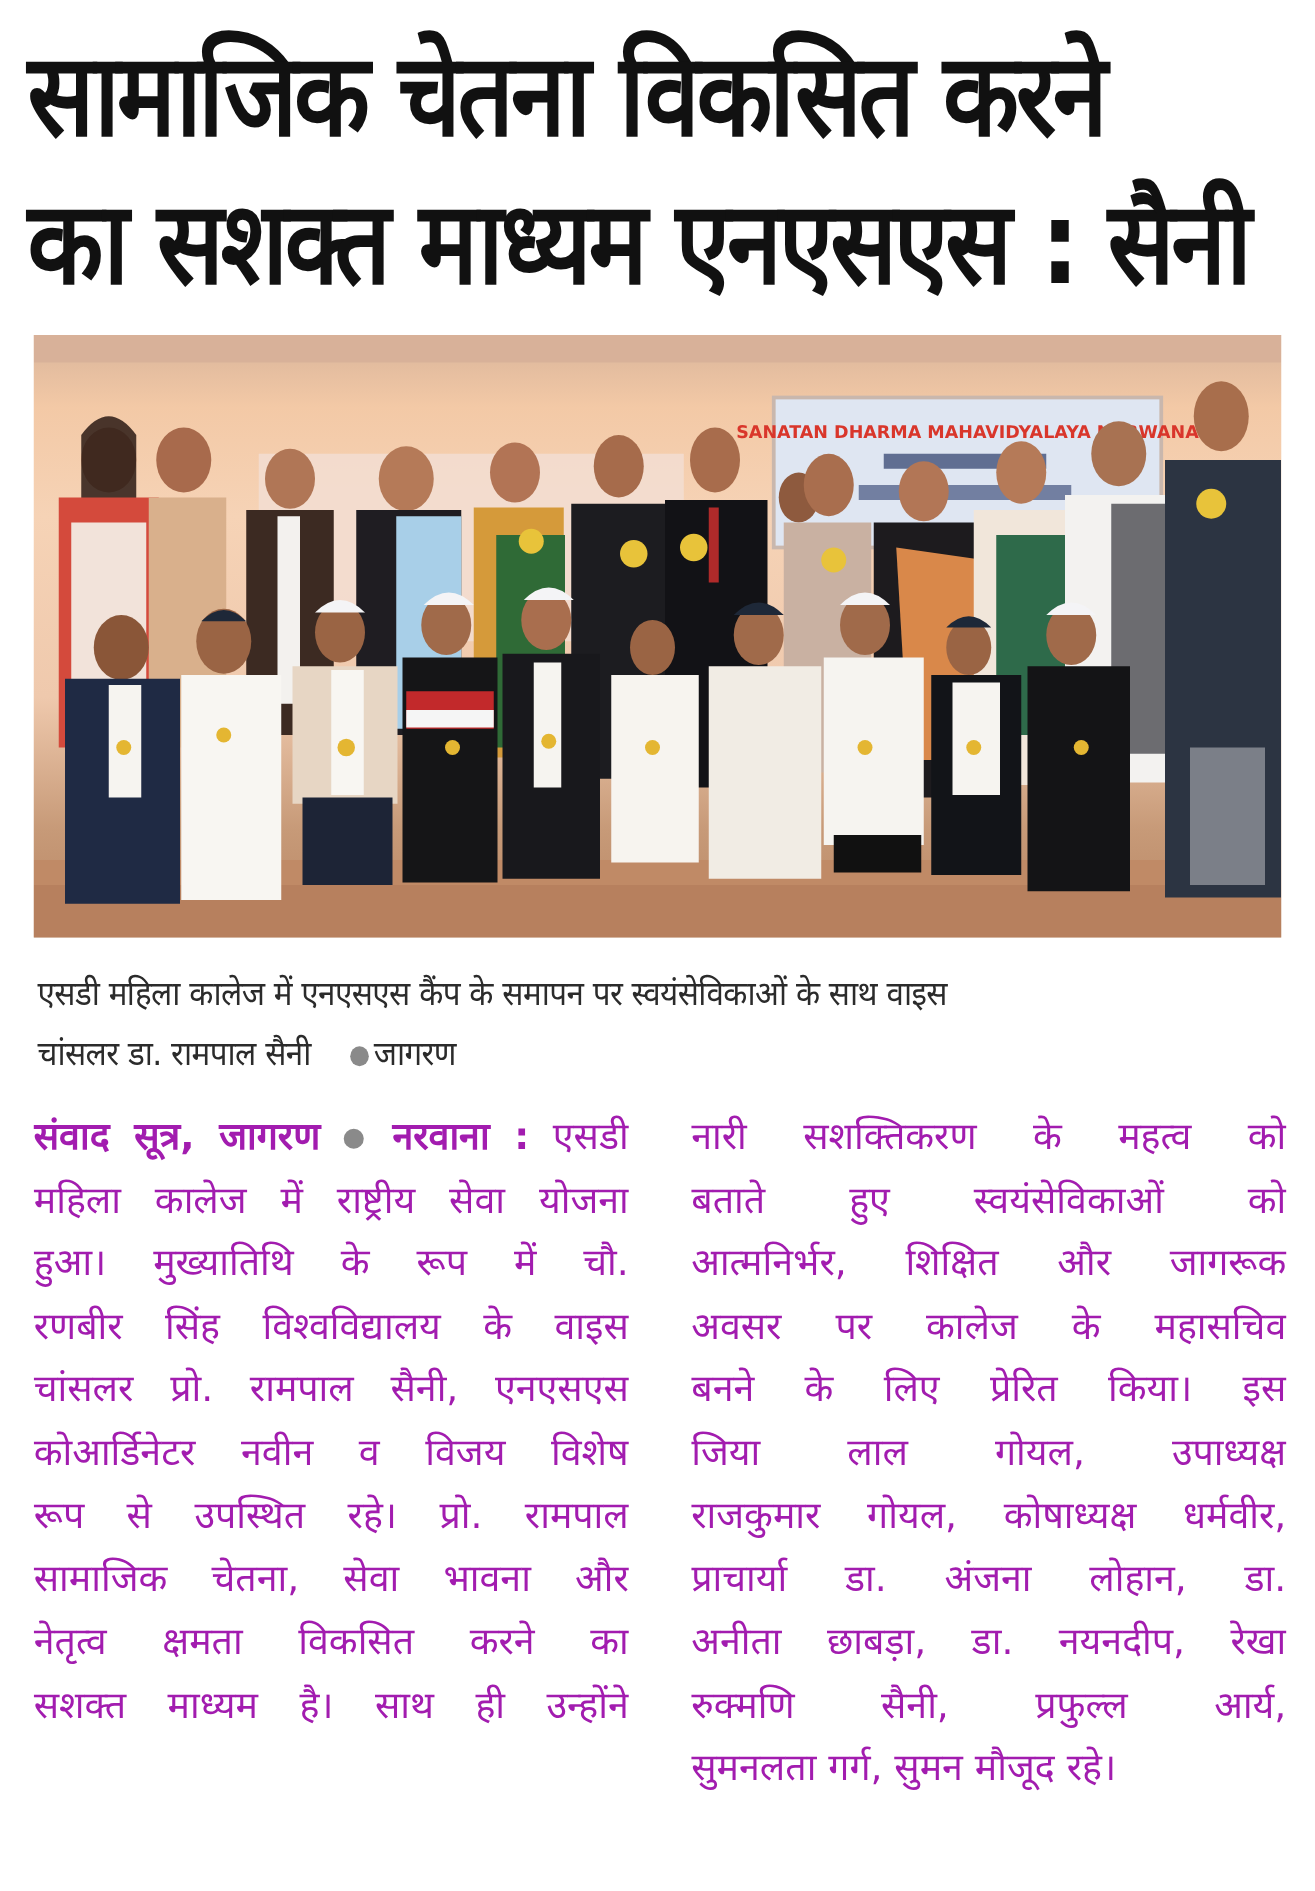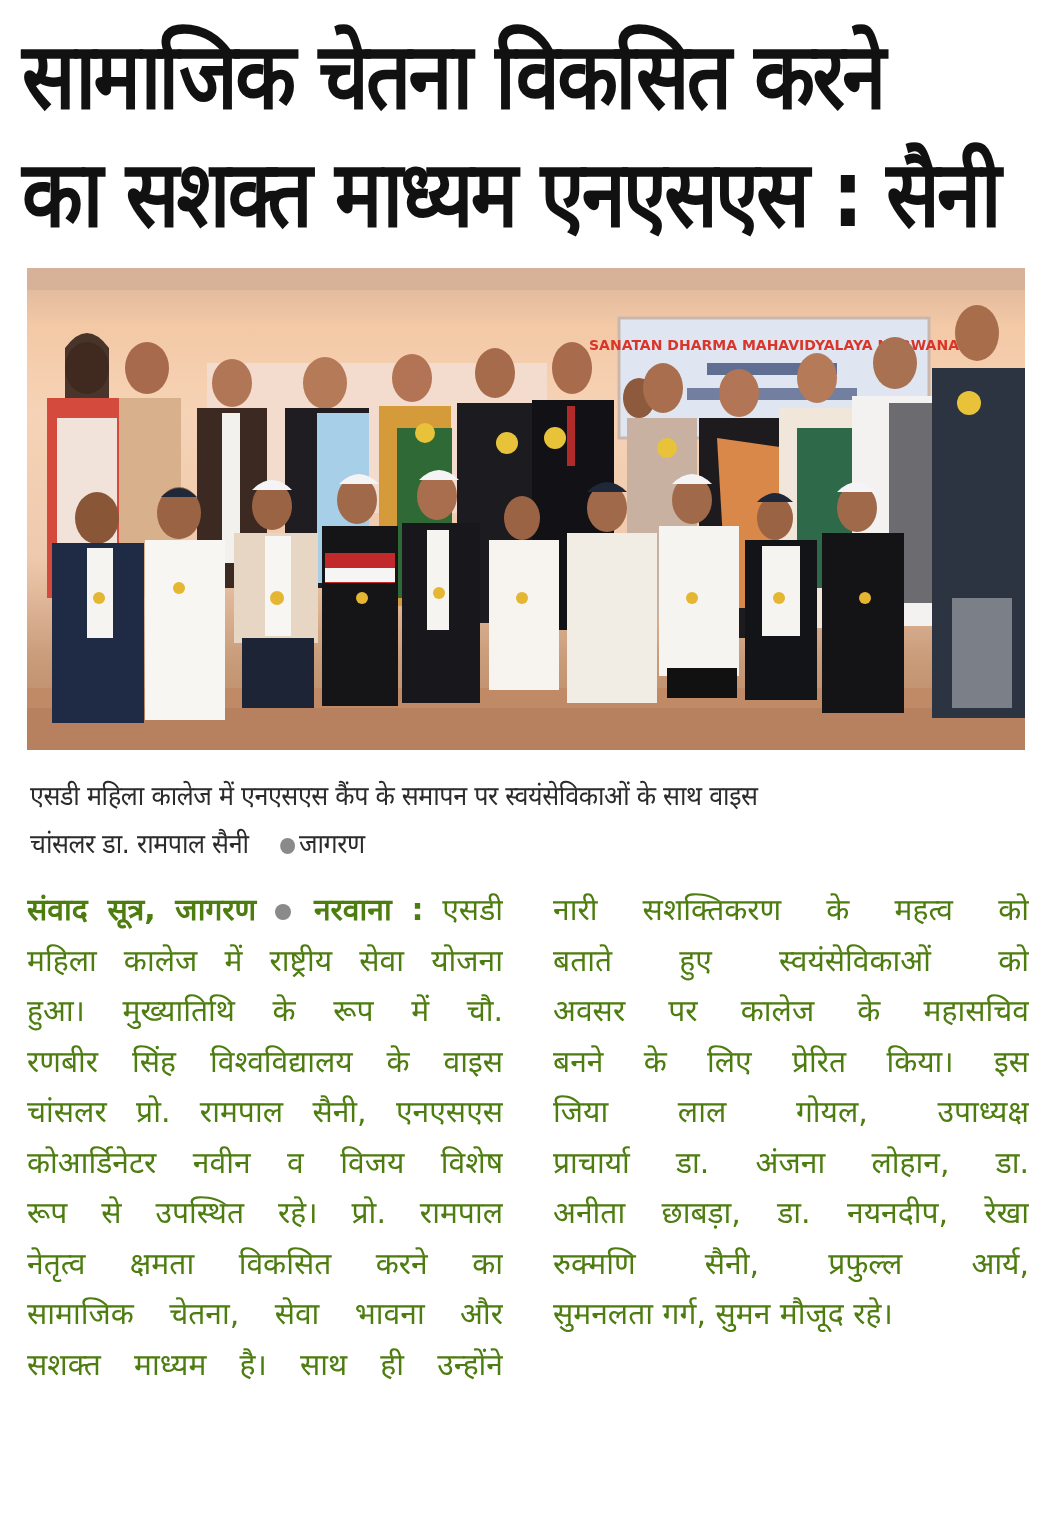--- a/index.html
+++ b/index.html
@@ -23,21 +23,21 @@
   .photo svg { position: absolute; left: 0; top: 0; }
   .caption {
     position: absolute; left: 30px; top: 772px; width: 1000px;
     font-size: 27px; line-height: 48px; color: #2b2b2b;
     transform: scaleX(0.93); transform-origin: left top; letter-spacing: -0.5px;
   }
   .caption .credit { margin-left: 26px; }
   .dot { display: inline-block; width: 16px; height: 16px; border-radius: 50%; background: #8a8a8a; vertical-align: middle; margin-right: 4px; }
   .col {
     position: absolute; top: 885px; width: 476px;
-    font-size: 30px; line-height: 50.5px; color: #4d7c0f;
+    font-size: 30px; line-height: 50.5px; color: #a21caf;
     text-align: justify; text-align-last: justify;
   }
   .col .ln { display: block; white-space: nowrap; text-align: justify; text-align-last: justify; height: 50.5px; overflow: hidden; }
   .col .ln.last { text-align-last: left; }
   .col-left { left: 27px; }
   .col-right { left: 553px; }
   .byline { font-weight: bold; }
 </style>
 </head>
 <body>
@@ -223,28 +223,30 @@
     <span class="dot"></span>
     <span class="byline">नरवाना :</span>
     <span>एसडी</span>
   </span>
   <span class="ln">महिला कालेज में राष्ट्रीय सेवा योजना</span>
   <span class="ln">हुआ। मुख्यातिथि के रूप में चौ.</span>
   <span class="ln">रणबीर सिंह विश्वविद्यालय के वाइस</span>
   <span class="ln">चांसलर प्रो. रामपाल सैनी, एनएसएस</span>
   <span class="ln">कोआर्डिनेटर नवीन व विजय विशेष</span>
   <span class="ln">रूप से उपस्थित रहे। प्रो. रामपाल</span>
+  <span class="ln">सामाजिक चेतना, सेवा भावना और</span>
   <span class="ln">नेतृत्व क्षमता विकसित करने का</span>
-  <span class="ln">सामाजिक चेतना, सेवा भावना और</span>
   <span class="ln">सशक्त माध्यम है। साथ ही उन्होंने</span>
 </div>
 
 <div class="col col-right">
   <span class="ln">नारी सशक्तिकरण के महत्व को</span>
   <span class="ln">बताते हुए स्वयंसेविकाओं को</span>
+  <span class="ln">आत्मनिर्भर, शिक्षित और जागरूक</span>
   <span class="ln">अवसर पर कालेज के महासचिव</span>
   <span class="ln">बनने के लिए प्रेरित किया। इस</span>
   <span class="ln">जिया लाल गोयल, उपाध्यक्ष</span>
+  <span class="ln">राजकुमार गोयल, कोषाध्यक्ष धर्मवीर,</span>
   <span class="ln">प्राचार्या डा. अंजना लोहान, डा.</span>
   <span class="ln">अनीता छाबड़ा, डा. नयनदीप, रेखा</span>
   <span class="ln">रुक्मणि सैनी, प्रफुल्ल आर्य,</span>
   <span class="ln last">सुमनलता गर्ग, सुमन मौजूद रहे।</span>
 </div>
 
 </body></html>

